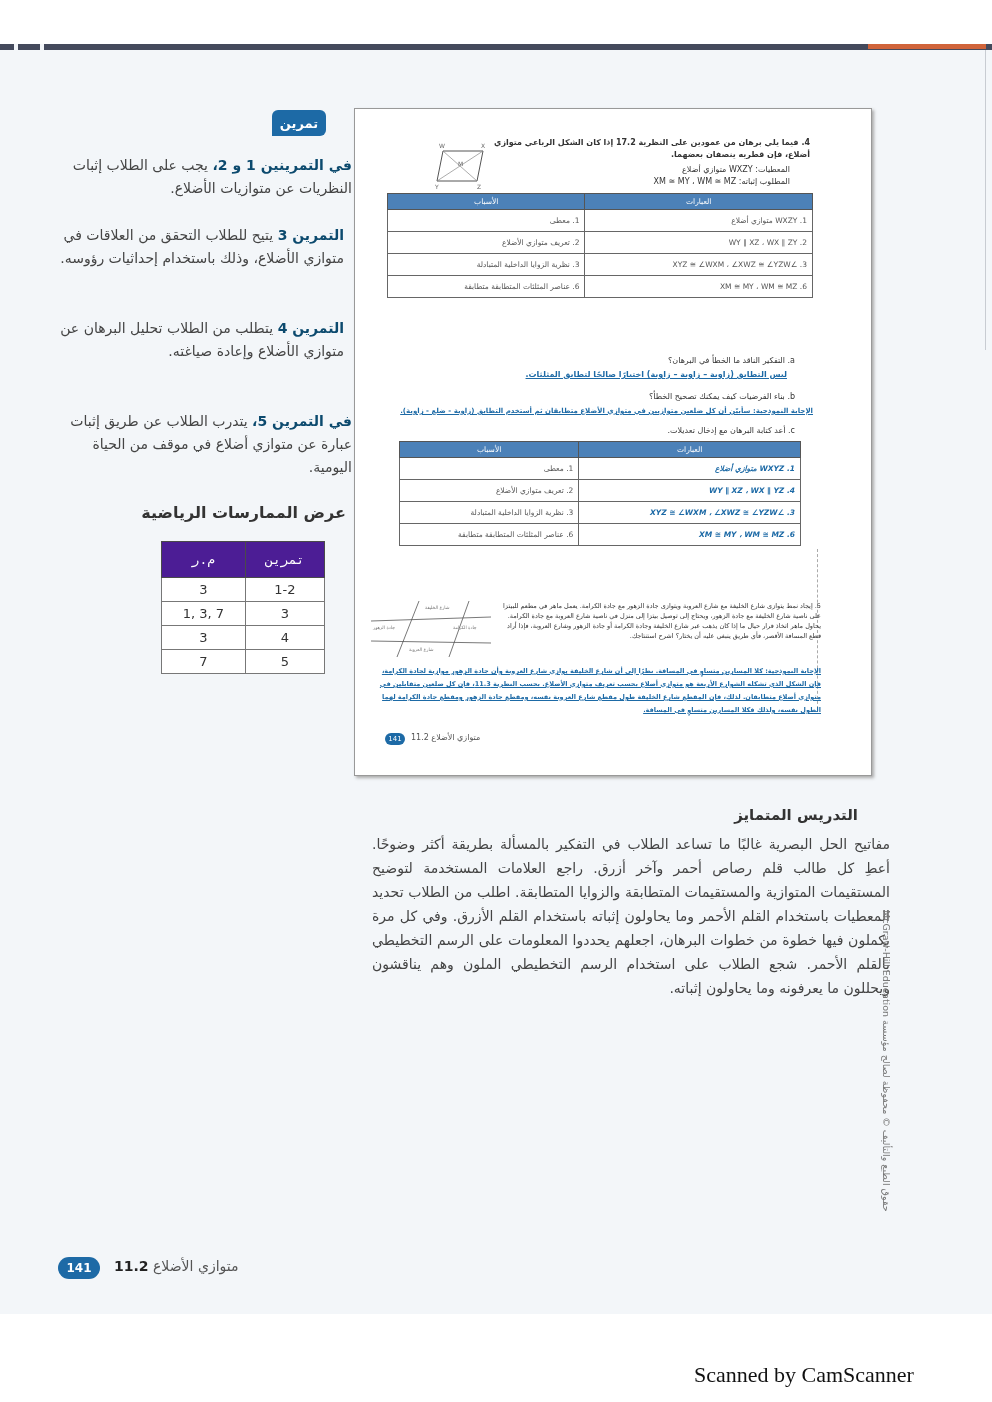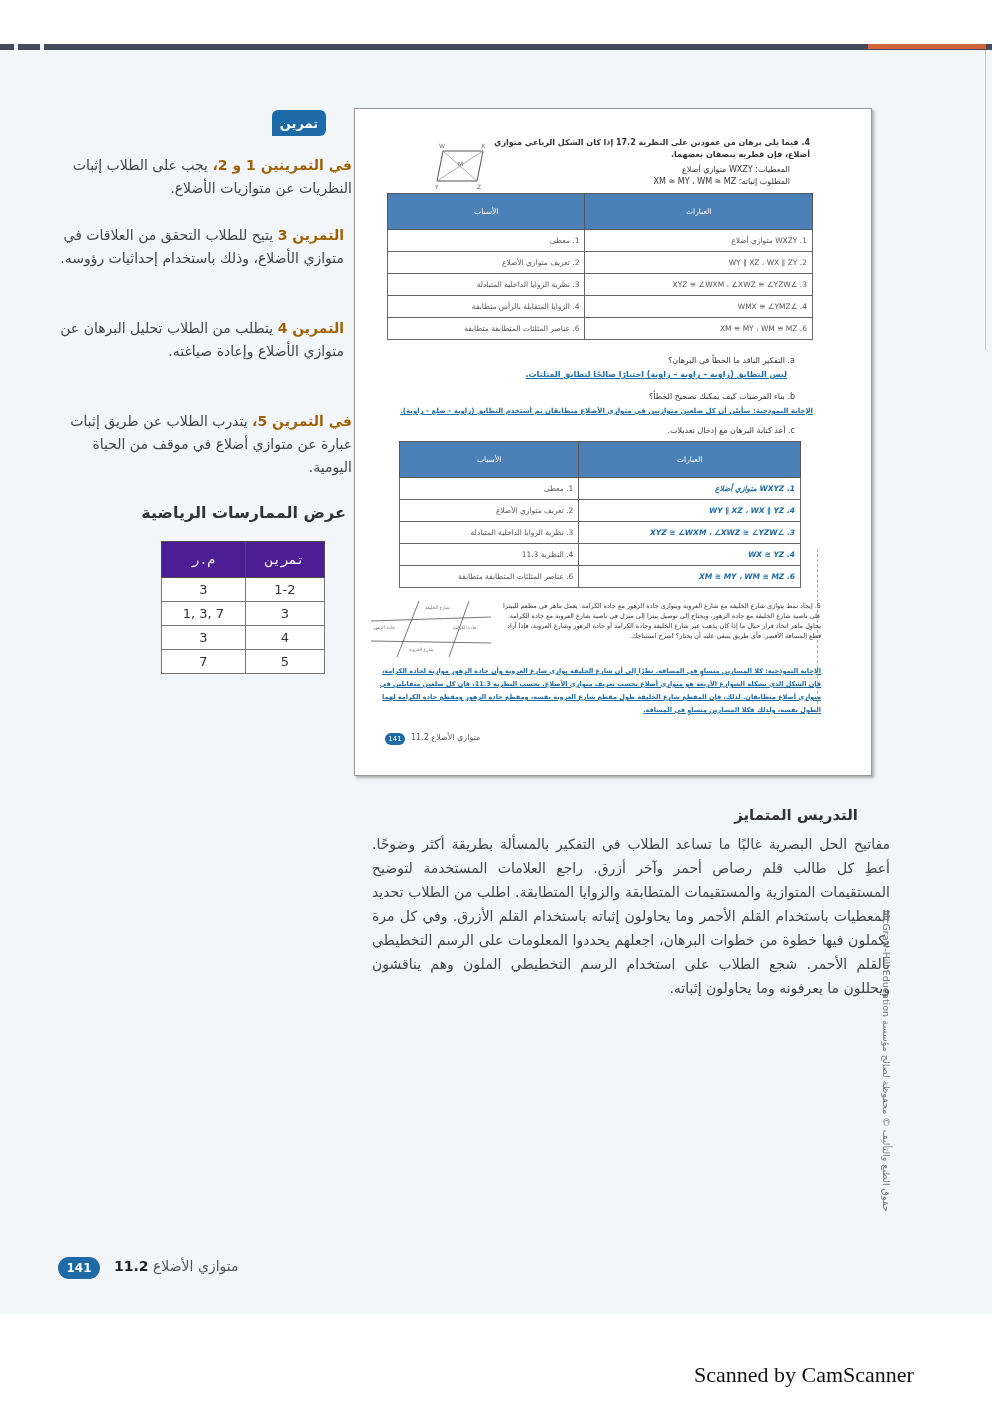--- a/index.html
+++ b/index.html
@@ -8,32 +8,32 @@
   .page { position: absolute; left: 0; top: 44px; width: 992px; height: 1270px; background: #f3f6f9; }
   .topbar { position: absolute; left: 0; top: 44px; width: 992px; height: 6px; background: #444a5c; }
   .topbar .orange { position: absolute; right: 6px; top: 0; width: 118px; height: 5px; background: #d0643a; }
   .topbar .gap1 { position: absolute; left: 14px; top: 0; width: 4px; height: 6px; background: #f3f6f9; }
   .topbar .gap2 { position: absolute; left: 40px; top: 0; width: 4px; height: 6px; background: #f3f6f9; }
   .right-edge { position: absolute; left: 985px; top: 50px; width: 2px; height: 300px; border-left: 1px solid #c8ccd2; }
 
   .rtl { direction: rtl; text-align: right; }
   .badge { position: absolute; left: 272px; top: 110px; width: 54px; height: 26px; background: #1d6aa6; color: #fff; border-radius: 6px 6px 6px 0; font-size: 13px; font-weight: bold; display: flex; align-items: center; justify-content: center; }
   .side-para { position: absolute; left: 60px; width: 292px; font-size: 14px; line-height: 23px; color: #444; letter-spacing: 0.3px; }
-  .side-para b { color: #a16207; }
+  .side-para b { color: #0c4a6e; }
   .side-head { position: absolute; left: 120px; top: 503px; width: 226px; font-size: 16px; font-weight: bold; color: #333; }
 
   table.practice { position: absolute; left: 161px; top: 541px; width: 164px; border-collapse: collapse; font-size: 13px; }
   table.practice th { background: #4c1d95; color: #fff; height: 36px; font-weight: normal; border: 1px solid #4a4a4a; font-family: Liberation Mono, monospace; }
   table.practice td { height: 24px; text-align: center; border: 1px solid #777; background: #fff; color: #333; }
 
   .thumb { position: absolute; left: 354px; top: 108px; width: 518px; height: 668px; background: #fff; border: 1px solid #999; box-shadow: 2px 2px 3px #aaa; overflow: hidden; }
   .thumb .q { position: absolute; font-size: 8px; line-height: 12px; color: #333; }
   .thumb .ans { color: #1d6aa6; font-weight: bold; text-decoration: underline; }
   table.proof { position: absolute; border-collapse: collapse; font-size: 7.5px; color: #555; background: #fff; }
-  table.proof th { background: #4c81b8; color: #fff; height: 36px; font-weight: normal; border: 1px solid #555; }
+  table.proof th { background: #4c81b8; color: #fff; height: 16px; font-weight: normal; border: 1px solid #555; }
   table.proof td { border: 1px solid #666; height: 22px; padding: 0 5px; direction: rtl; text-align: right; }
   table.proof.blue td.stmt { color: #1d6aa6; font-weight: bold; font-style: italic; }
   .thumb .pg-num { position: absolute; left: 30px; top: 624px; width: 20px; height: 12px; border-radius: 6px; background: #1d6aa6; color: #fff; font-size: 7px; text-align: center; line-height: 12px; }
   .thumb .pg-title { position: absolute; left: 56px; top: 624px; font-size: 8px; color: #555; }
   .thumb .dotted { position: absolute; left: 462px; top: 440px; height: 160px; border-left: 1px dashed #aaa; }
 
   .diff-head { position: absolute; left: 600px; top: 806px; width: 258px; font-size: 15px; font-weight: bold; color: #333; }
   .diff-body { position: absolute; left: 372px; top: 832px; width: 518px; font-size: 14px; line-height: 24px; color: #444; text-align: justify; text-align-last: right; }
   .vert { position: absolute; left: 876px; top: 910px; width: 330px; height: 16px; transform-origin: 0 0; transform: rotate(90deg) translate(0, -16px); font-size: 9.5px; color: #777; white-space: nowrap; }
 
@@ -125,24 +125,20 @@
         </tr>
       <tr>
           <td>2. تعريف متوازي الأضلاع</td>
           <td>2. WY ∥ XZ ، WX ∥ ZY</td>
         </tr>
       <tr>
           <td>3. نظرية الزوايا الداخلية المتبادلة</td>
           <td>3. ∠XYZ ≅ ∠WXM ، ∠XWZ ≅ ∠YZW</td>
         </tr>
       <tr>
-          <td>4. الزوايا المتقابلة بالرأس متطابقة</td>
-          <td>4. ∠WMX ≅ ∠YMZ</td>
-        </tr>
-      <tr>
           <td>6. عناصر المثلثات المتطابقة متطابقة</td>
           <td>6. XM ≅ MY ، WM ≅ MZ</td>
         </tr>
     </tbody>
   </table>
 
   <div class="q rtl" style="left:140px; top:246px; width:300px;">a. التفكير الناقد ما الخطأ في البرهان؟</div>
   <div class="q rtl ans" style="left:140px; top:260px; width:292px;">ليس التطابق (زاوية – زاوية – زاوية) اختبارًا صالحًا لتطابق المثلثات.</div>
   <div class="q rtl" style="left:140px; top:282px; width:300px;">b. بناء الفرضيات كيف يمكنك تصحيح الخطأ؟</div>
   <div class="q rtl ans" style="left:20px; top:296px; width:438px; font-size:7px;">الإجابة النموذجية: سأبيّن أن كل ضلعين متوازيين في متوازي الأضلاع متطابقان ثم أستخدم التطابق (زاوية - ضلع - زاوية).</div>
@@ -160,24 +156,20 @@
           <td>1. معطى</td>
           <td class="stmt">1. WXYZ متوازي أضلاع</td>
         </tr>
       <tr>
           <td>2. تعريف متوازي الأضلاع</td>
           <td class="stmt">4. WY ∥ XZ ، WX ∥ YZ</td>
         </tr>
       <tr>
           <td>3. نظرية الزوايا الداخلية المتبادلة</td>
           <td class="stmt">3. ∠XYZ ≅ ∠WXM ، ∠XWZ ≅ ∠YZW</td>
-        </tr>
-      <tr>
-          <td>4. النظرية 11.3</td>
-          <td class="stmt">4. WX ≅ YZ</td>
         </tr>
       <tr>
           <td>6. عناصر المثلثات المتطابقة متطابقة</td>
           <td class="stmt">6. XM ≅ MY ، WM ≅ MZ</td>
         </tr>
     </tbody>
   </table>
   <div class="dotted"></div>
 
   <svg style="position:absolute; left:16px; top:490px" width="120" height="60">

